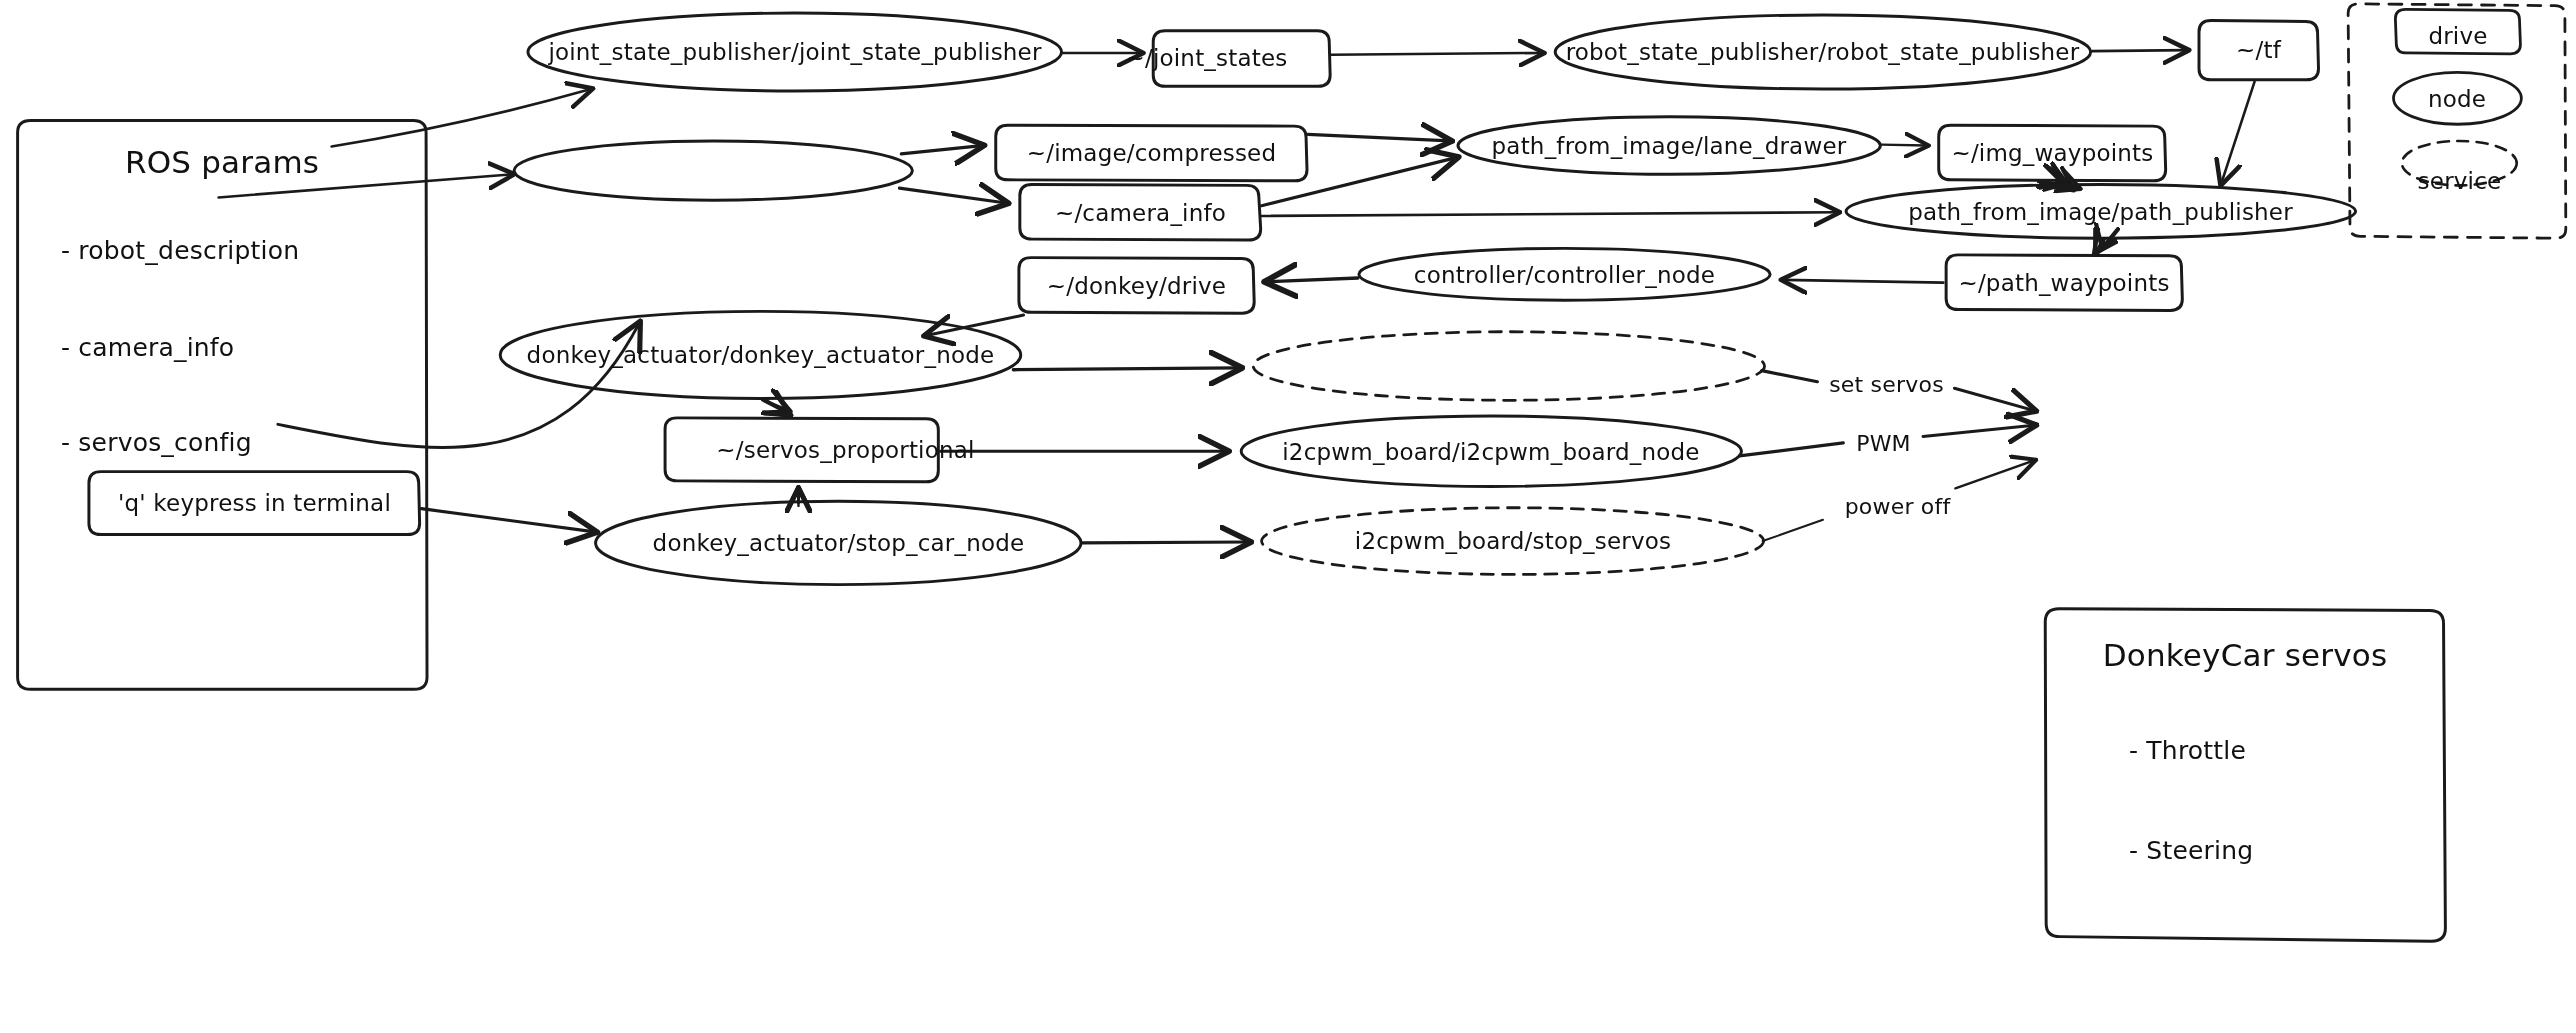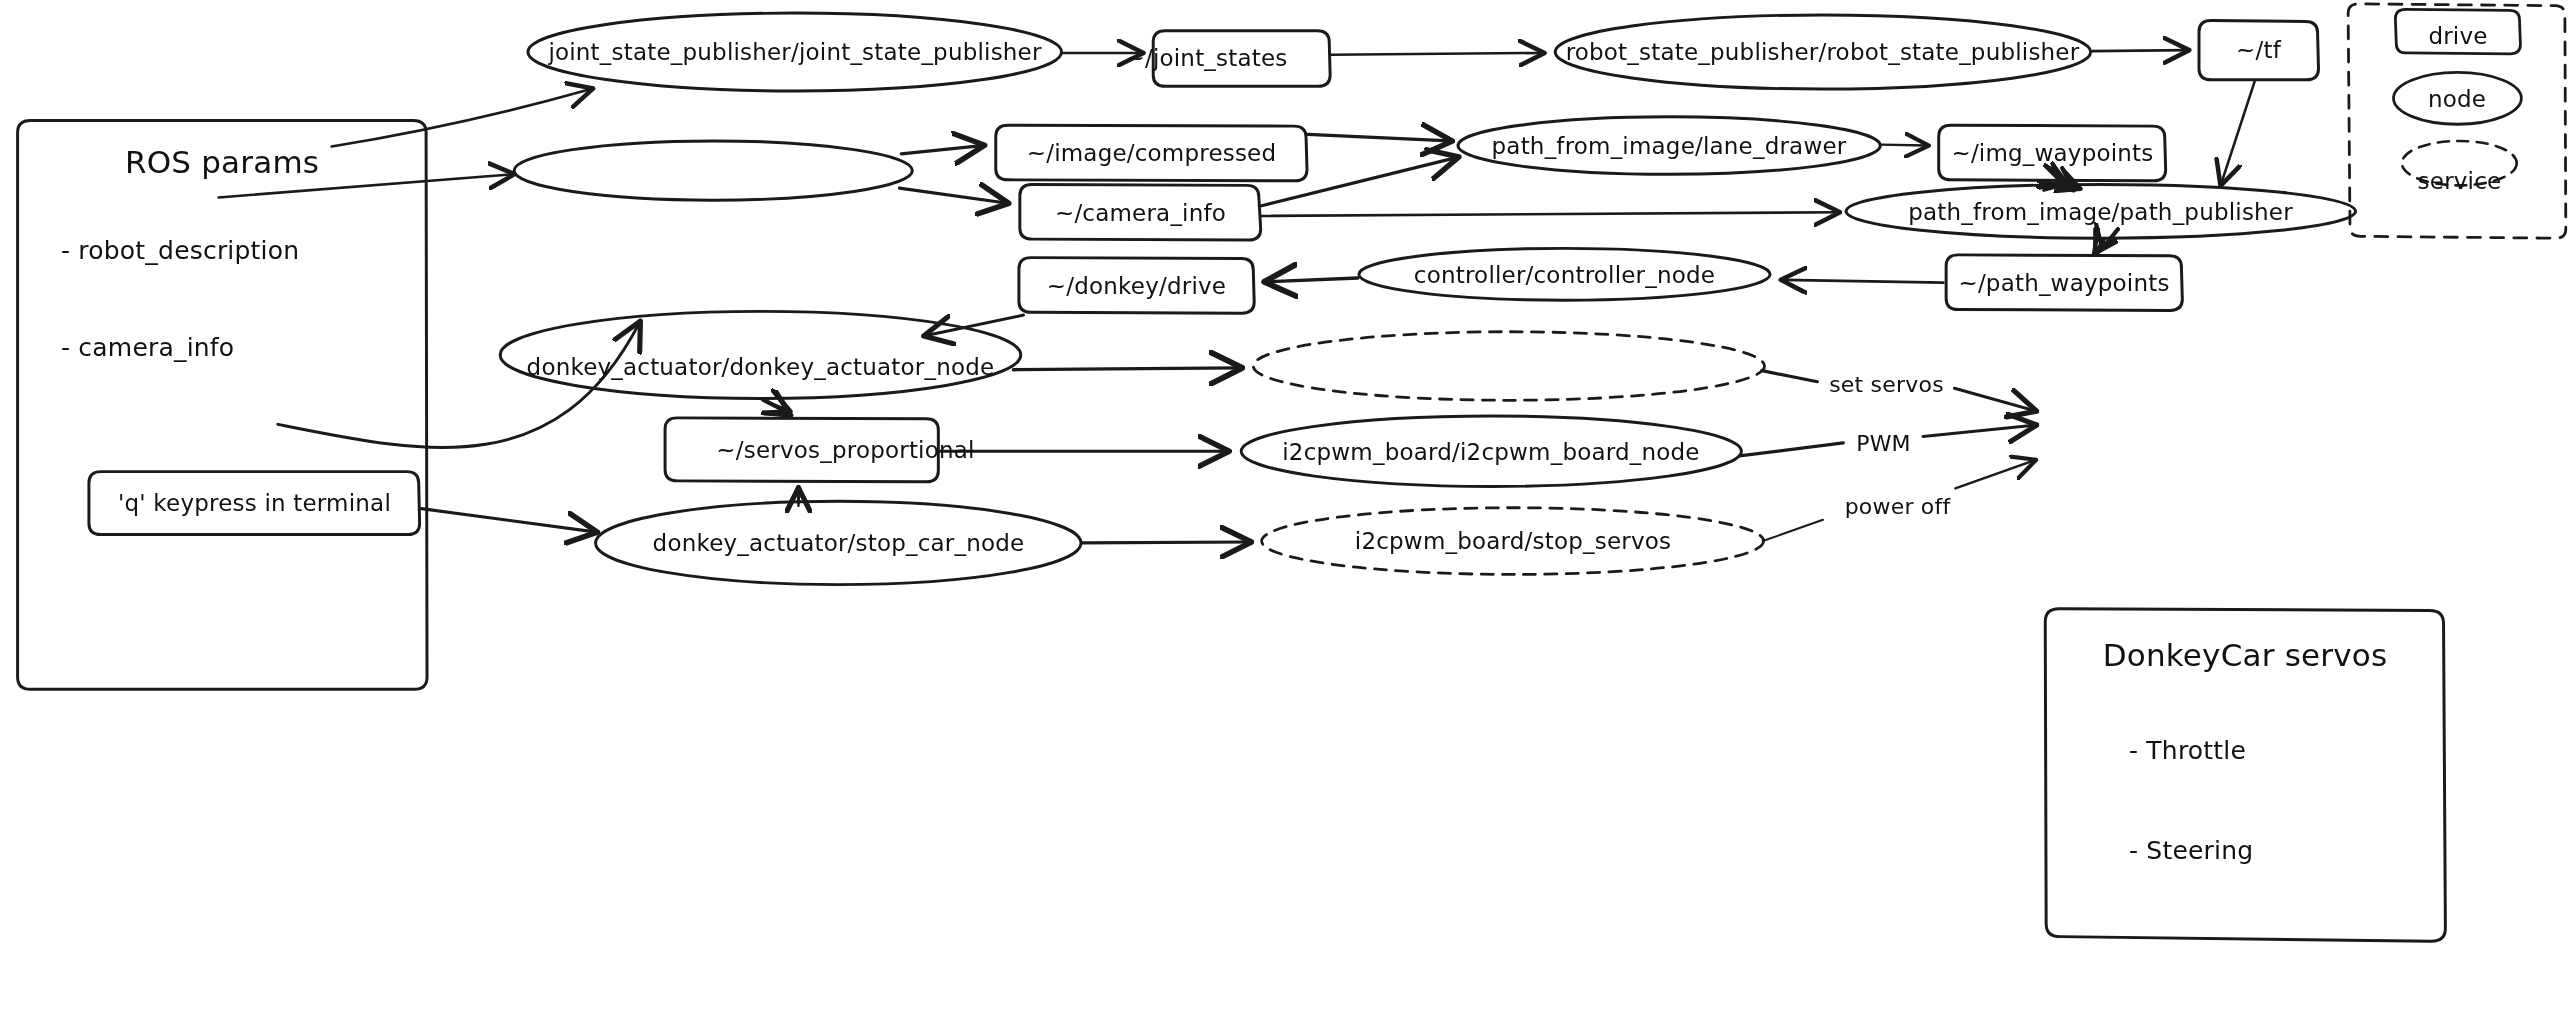--- a/index.html
+++ b/index.html
@@ -208,39 +208,40 @@
       </g>
     </svg>
 
   <div class="lbl sz-legend" style="left:2395px;top:15px;width:126px;height:41px;">drive</div>
   <div class="lbl sz-legend" style="left:2394px;top:78px;width:126px;height:41px;">node</div>
   <div class="lbl sz-legend" style="left:2401px;top:160px;width:117px;height:41px;">service</div>
 
   <div class="lbl sz-boxtitle" style="left:17.6px;top:143px;width:409px;height:37px;">ROS params</div>
   <div class="lbl sz-boxitem" style="left:61px;top:232px;width:296px;height:37px;justify-content:flex-start;">- robot_description</div>
   <div class="lbl sz-boxitem" style="left:61px;top:329px;width:296px;height:37px;justify-content:flex-start;">- camera_info</div>
+  <div class="lbl sz-boxitem" style="left:61px;top:424px;width:296px;height:37px;justify-content:flex-start;">- servos_config</div>
 
   <div class="lbl sz-boxtitle" style="left:2045px;top:636px;width:400px;height:37px;">DonkeyCar servos</div>
   <div class="lbl sz-boxitem" style="left:2129px;top:732px;width:278px;height:37px;justify-content:flex-start;">- Throttle</div>
   <div class="lbl sz-boxitem" style="left:2129px;top:832px;width:278px;height:37px;justify-content:flex-start;">- Steering</div>
 
   <div class="lbl sz-node" style="left:528px;top:33px;width:534px;height:37px;">joint_state_publisher/joint_state_publisher</div>
   <div class="lbl sz-topic" style="left:1118px;top:39px;width:177px;height:37px;">~/joint_states</div>
   <div class="lbl sz-node" style="left:1555px;top:33px;width:535px;height:37px;">robot_state_publisher/robot_state_publisher</div>
   <div class="lbl sz-topic" style="left:2199px;top:31.5px;width:119px;height:37px;">~/tf</div>
 
   <div class="lbl sz-topic" style="left:996px;top:134px;width:311px;height:37px;">~/image/compressed</div>
   <div class="lbl sz-topic" style="left:1020px;top:194px;width:241px;height:37px;">~/camera_info</div>
   <div class="lbl sz-node" style="left:1458px;top:127px;width:422px;height:37px;">path_from_image/lane_drawer</div>
   <div class="lbl sz-topic" style="left:1939px;top:134px;width:227px;height:37px;">~/img_waypoints</div>
   <div class="lbl sz-node" style="left:1846px;top:193px;width:509px;height:37px;">path_from_image/path_publisher</div>
   <div class="lbl sz-topic" style="left:1946px;top:264px;width:236px;height:37px;">~/path_waypoints</div>
   <div class="lbl sz-node" style="left:1359px;top:256px;width:411px;height:37px;">controller/controller_node</div>
   <div class="lbl sz-topic" style="left:1019px;top:267px;width:235px;height:37px;">~/donkey/drive</div>
-  <div class="lbl sz-node" style="left:500px;top:336px;width:521px;height:37px;margin-top:12px;">donkey_actuator/donkey_actuator_node</div>
+  <div class="lbl sz-node" style="left:500px;top:336px;width:521px;height:37px;">donkey_actuator/donkey_actuator_node</div>
   <div class="lbl sz-topic" style="left:665px;top:431px;width:273px;height:37px;padding-left:44px;">~/servos_proportional</div>
   <div class="lbl sz-node" style="left:1241px;top:433px;width:500px;height:37px;">i2cpwm_board/i2cpwm_board_node</div>
   <div class="lbl sz-topic" style="left:89px;top:484px;width:331px;height:37px;">'q' keypress in terminal</div>
   <div class="lbl sz-node" style="left:596px;top:524px;width:485px;height:37px;">donkey_actuator/stop_car_node</div>
   <div class="lbl sz-service" style="left:1262px;top:522px;width:502px;height:37px;">i2cpwm_board/stop_servos</div>
 
   <div class="lbl sz-edge" style="left:1808px;top:369px;width:157px;height:31.5px;">set servos</div>
   <div class="lbl sz-edge" style="left:1837px;top:428px;width:93px;height:31.5px;">PWM</div>
   <div class="lbl sz-edge" style="left:1828px;top:491px;width:139px;height:31.5px;">power off</div>
 

